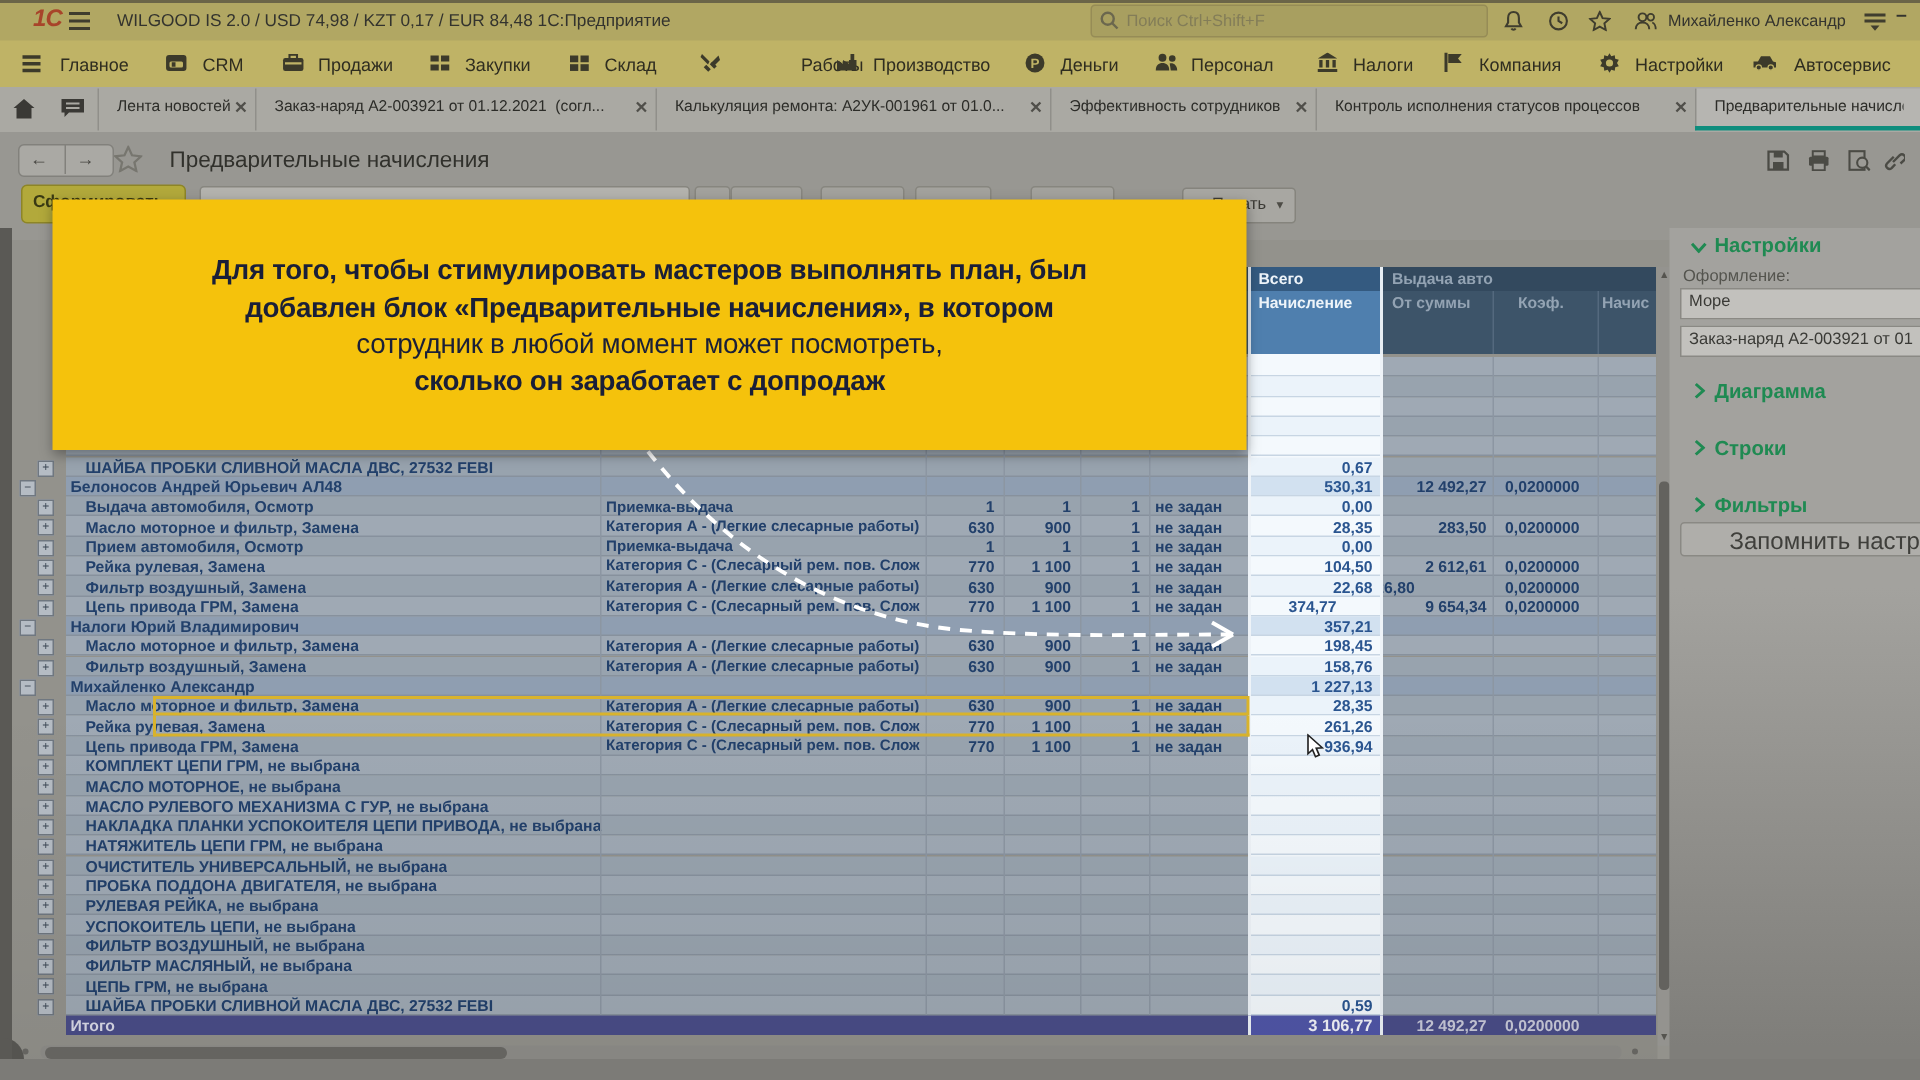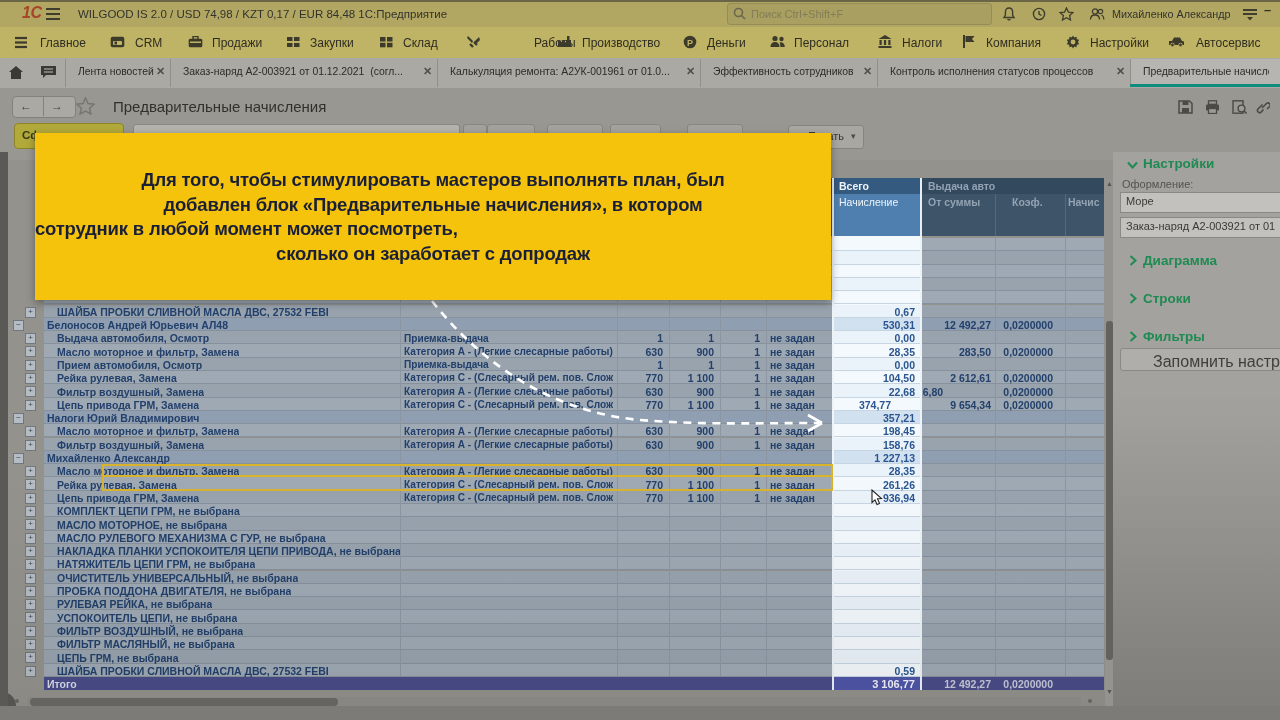--- a/index.html
+++ b/index.html
@@ -205,21 +205,21 @@
 <div class="tx" style="left:808px;top:130px;font-size:11px;color:#3b3a35;">Печать</div>
 <div class="tx" style="left:851px;top:131px;font-size:9px;color:#4d4c46;">▾</div>
 <div class="abs" style="left:0;top:160px;width:1280px;height:546px;background:#93928c;"></div>
 <div class="abs" style="left:0;top:152px;width:8px;height:568px;background:#5a5955;"></div>
 <div class="abs" style="left:0;top:692px;width:16px;height:28px;background:#5a5955;border-radius:0 14px 0 0;"></div>
 <div class="abs" style="left:44px;top:178px;width:789px;height:58px;background:#3d5469;"></div>
 <div class="abs" style="left:44px;top:178px;width:789px;height:16px;background:#33495e;"></div>
 <div class="abs" style="left:832px;top:178px;width:90px;height:58px;background:#4f7fae;border-left:2px solid #e8eef4;border-right:2px solid #e8eef4;box-sizing:border-box;"></div>
 <div class="abs" style="left:834px;top:178px;width:86px;height:16px;background:#345a80;"></div>
 <div class="tx" style="left:839px;top:180px;font-size:10.5px;font-weight:bold;color:#eef4f9;">Всего</div>
-<div class="tx" style="left:839px;top:196px;font-size:10.5px;font-weight:normal;color:#eef4f9;">Начисление</div>
+<div class="tx" style="left:839px;top:196px;font-size:10.5px;font-weight:bold;color:#eef4f9;">Начисление</div>
 <div class="abs" style="left:922px;top:178px;width:182px;height:58px;background:#3d5469;"></div>
 <div class="abs" style="left:922px;top:178px;width:182px;height:16px;background:#33495e;"></div>
 <div class="tx" style="left:928px;top:180px;font-size:10.5px;font-weight:bold;color:#93a3b3;">Выдача авто</div>
 <div class="tx" style="left:928px;top:196px;font-size:10.5px;font-weight:bold;color:#93a3b3;">От суммы</div>
 <div class="tx" style="left:1012px;top:196px;font-size:10.5px;font-weight:bold;color:#93a3b3;">Коэф.</div>
 <div class="tx" style="left:1068px;top:196px;font-size:10.5px;font-weight:bold;color:#93a3b3;">Начис</div>
 <div class="abs" style="left:995px;top:194px;width:1px;height:42px;background:#54697e;"></div>
 <div class="abs" style="left:1065px;top:194px;width:1px;height:42px;background:#54697e;"></div>
 <div class="abs" style="left:44px;top:238.0px;width:1060px;height:13.3px;background:#9fa9b4;border-bottom:1px solid #87919d;box-sizing:border-box;"></div>
 <div class="abs" style="left:44px;top:251.3px;width:1060px;height:13.3px;background:#98a3ae;border-bottom:1px solid #87919d;box-sizing:border-box;"></div>
@@ -478,13 +478,13 @@
 <svg class="abs" style="left:420px;top:292px;" width="430" height="145" viewBox="0 0 430 145">
 <path d="M 12 9 C 60 70, 130 120, 220 128 C 280 133, 340 131, 402 131" fill="none" stroke="#ffffff" stroke-width="2.6" stroke-dasharray="8 6.5"></path>
 <path d="M 402 131 L 388 123 M 402 131 L 388 139" fill="none" stroke="#ffffff" stroke-width="2.6"></path>
 </svg>
 <svg class="abs" style="left:871px;top:489px;" width="13" height="17" viewBox="0 0 13 17">
     <path d="M1 1 L1 13.5 L4 10.8 L6 15.5 L8.5 14.4 L6.5 9.8 L10.5 9.5 Z" fill="#ffffff" stroke="#222222" stroke-width="1.1"></path>
   </svg>
 <div class="abs" style="left:35px;top:133px;width:796px;height:167px;background:#f5c20c;box-shadow:0 3px 8px rgba(0,0,0,0.35);"></div>
 <div class="tx" style="left:35px;top:169.0px;width:796px;text-align:center;font-size:18.5px;font-weight:bold;color:#1a1f38;letter-spacing:-0.2px;">Для того, чтобы стимулировать мастеров выполнять план, был</div>
 <div class="tx" style="left:35px;top:193.6px;width:796px;text-align:center;font-size:18.5px;font-weight:bold;color:#1a1f38;letter-spacing:-0.2px;">добавлен блок «Предварительные начисления», в котором</div>
-<div class="tx" style="left:35px;top:218.2px;width:796px;font-size:18.5px;font-weight:bold;color:#1a1f38;letter-spacing:-0.2px;">сотрудник в любой момент может посмотреть,</div>
+<div class="tx" style="left:35px;top:218.2px;width:796px;text-align:center;font-size:18.5px;font-weight:normal;color:#1a1f38;letter-spacing:-0.2px;">сотрудник в любой момент может посмотреть,</div>
 <div class="tx" style="left:35px;top:242.8px;width:796px;text-align:center;font-size:18.5px;font-weight:bold;color:#1a1f38;letter-spacing:-0.2px;">сколько он заработает с допродаж</div>
 </body></html>

